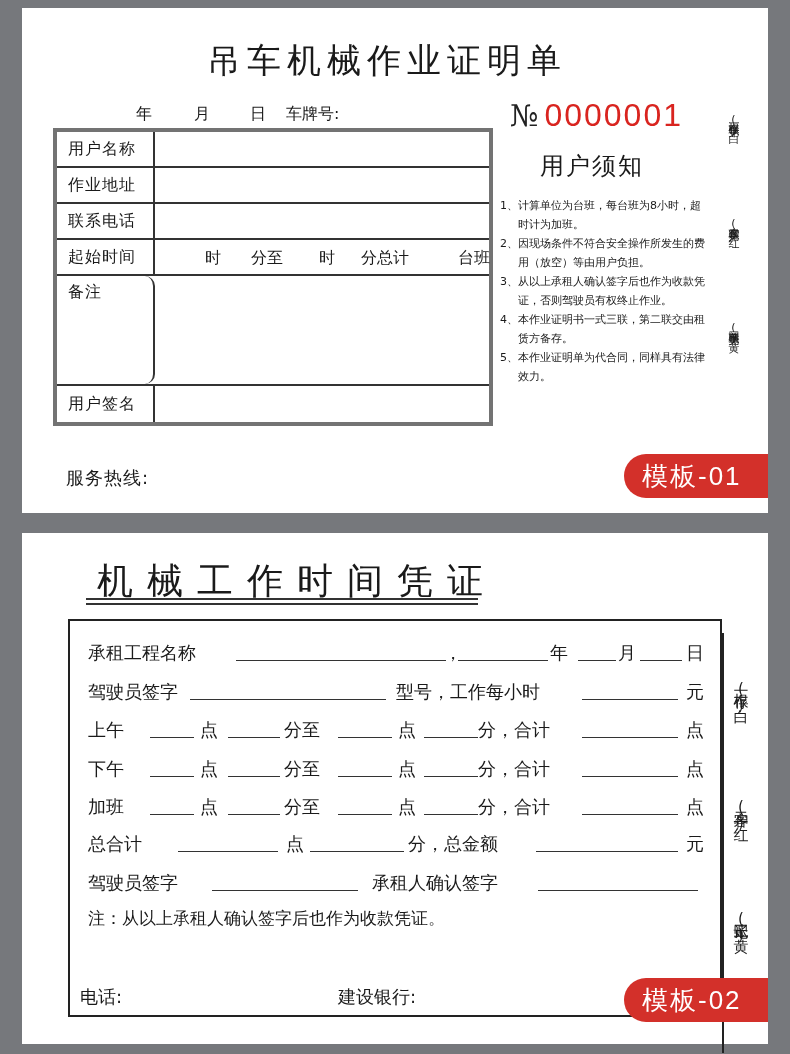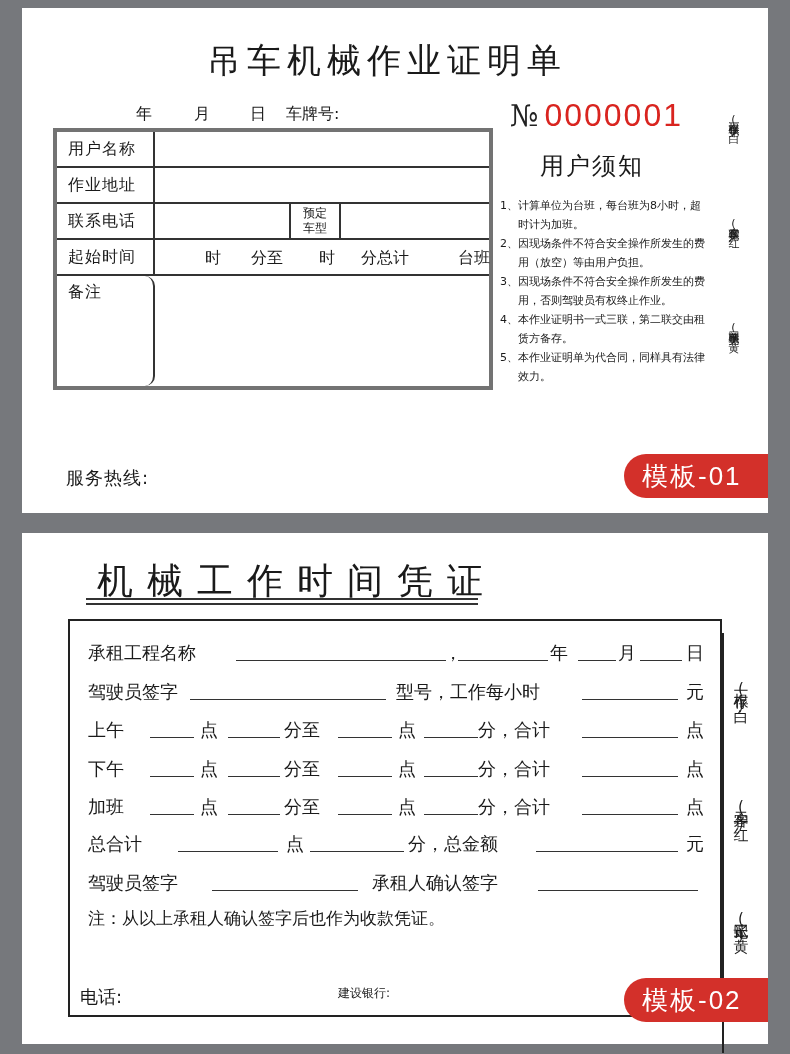--- a/index.html
+++ b/index.html
@@ -48,21 +48,21 @@
   
   .c2-title { position: absolute; left: 75px; top: 24px; font-size: 36px; letter-spacing: 14px; white-space: nowrap; }
   .c2-title-rule { position: absolute; left: 64px; width: 392px; border-top: 2px solid #333; }
   .c2-box { position: absolute; left: 46px; top: 86px; width: 654px; height: 398px; border: 2px solid #222; }
   .c2-line { position: absolute; left: 18px; font-size: 18px; white-space: nowrap; height: 26px; }
   .c2-line > * { position: absolute; top: 0; }
   .blank { display: inline-block; border-bottom: 1.5px solid #333; height: 20px; }
   .c2-note { position: absolute; left: 18px; top: 286px; font-size: 17px; white-space: nowrap; }
   .c2-company { position: absolute; left: 170px; top: 318px; font-size: 27px; font-weight: bold; letter-spacing: 8px; white-space: nowrap; }
   .c2-phone { position: absolute; left: 10px; top: 364px; font-size: 18px; }
-  .c2-bank { position: absolute; left: 268px; top: 364px; font-size: 12px; }
+  .c2-bank { position: absolute; left: 268px; top: 364px; font-size: 18px; }
   .c2-side { position: absolute; left: 700px; top: 100px; width: 46px; height: 420px; border-left: 2px solid #222; }
   .c2-side .vtext { font-size: 15px; left: 8px; line-height: 18px; }
 </style>
 </head>
 <body>
 
 <div class="card" id="card1">
   <div class="c1-title">吊车机械作业证明单</div>
 
   <span class="c1-date" style="left:114px">年</span>
@@ -78,60 +78,56 @@
     <div class="row">
       <div class="lab">用户名称</div>
       <div class="val"></div>
     </div>
     <div class="row">
       <div class="lab">作业地址</div>
       <div class="val"></div>
     </div>
     <div class="row">
       <div class="lab">联系电话</div>
-      <div class="val phone-val">
-        <div class="a"></div>
-        <div class="b">
-          <span>预定</span>
-          <span>车型</span>
-        </div>
-        <div class="c"></div>
-      </div>
     </div>
     <div class="row">
       <div class="lab">起始时间</div>
       <div class="val time-val">
         <span style="left:50px">时</span>
         <span style="left:96px">分至</span>
         <span style="left:164px">时</span>
         <span style="left:206px">分总计</span>
         <span style="left:303px">台班</span>
       </div>
     </div>
     <div class="row tall">
       <div class="lab">备注</div>
       <div class="val"></div>
     </div>
+    <div class="row">
+      <div class="lab">用户签名</div>
+      <div class="val"></div>
+    </div>
   </div>
 
   <div class="c1-hotline">服务热线:</div>
 
   <div class="notice-title">用户须知</div>
   <div class="notice-list">
     <div class="item">
         <span class="n">1、</span>
         <span>计算单位为台班，每台班为8小时，超时计为加班。</span>
       </div>
     <div class="item">
         <span class="n">2、</span>
         <span>因现场条件不符合安全操作所发生的费用（放空）等由用户负担。</span>
       </div>
     <div class="item">
         <span class="n">3、</span>
-        <span>因现场条件不符合安全操作所发生的费用，否则驾驶员有权终止作业。</span>
+        <span>从以上承租人确认签字后也作为收款凭证，否则驾驶员有权终止作业。</span>
       </div>
     <div class="item">
         <span class="n">4、</span>
         <span>本作业证明书一式三联，第二联交由租赁方备存。</span>
       </div>
     <div class="item">
         <span class="n">5、</span>
         <span>本作业证明单为代合同，同样具有法律效力。</span>
       </div>
   </div>

